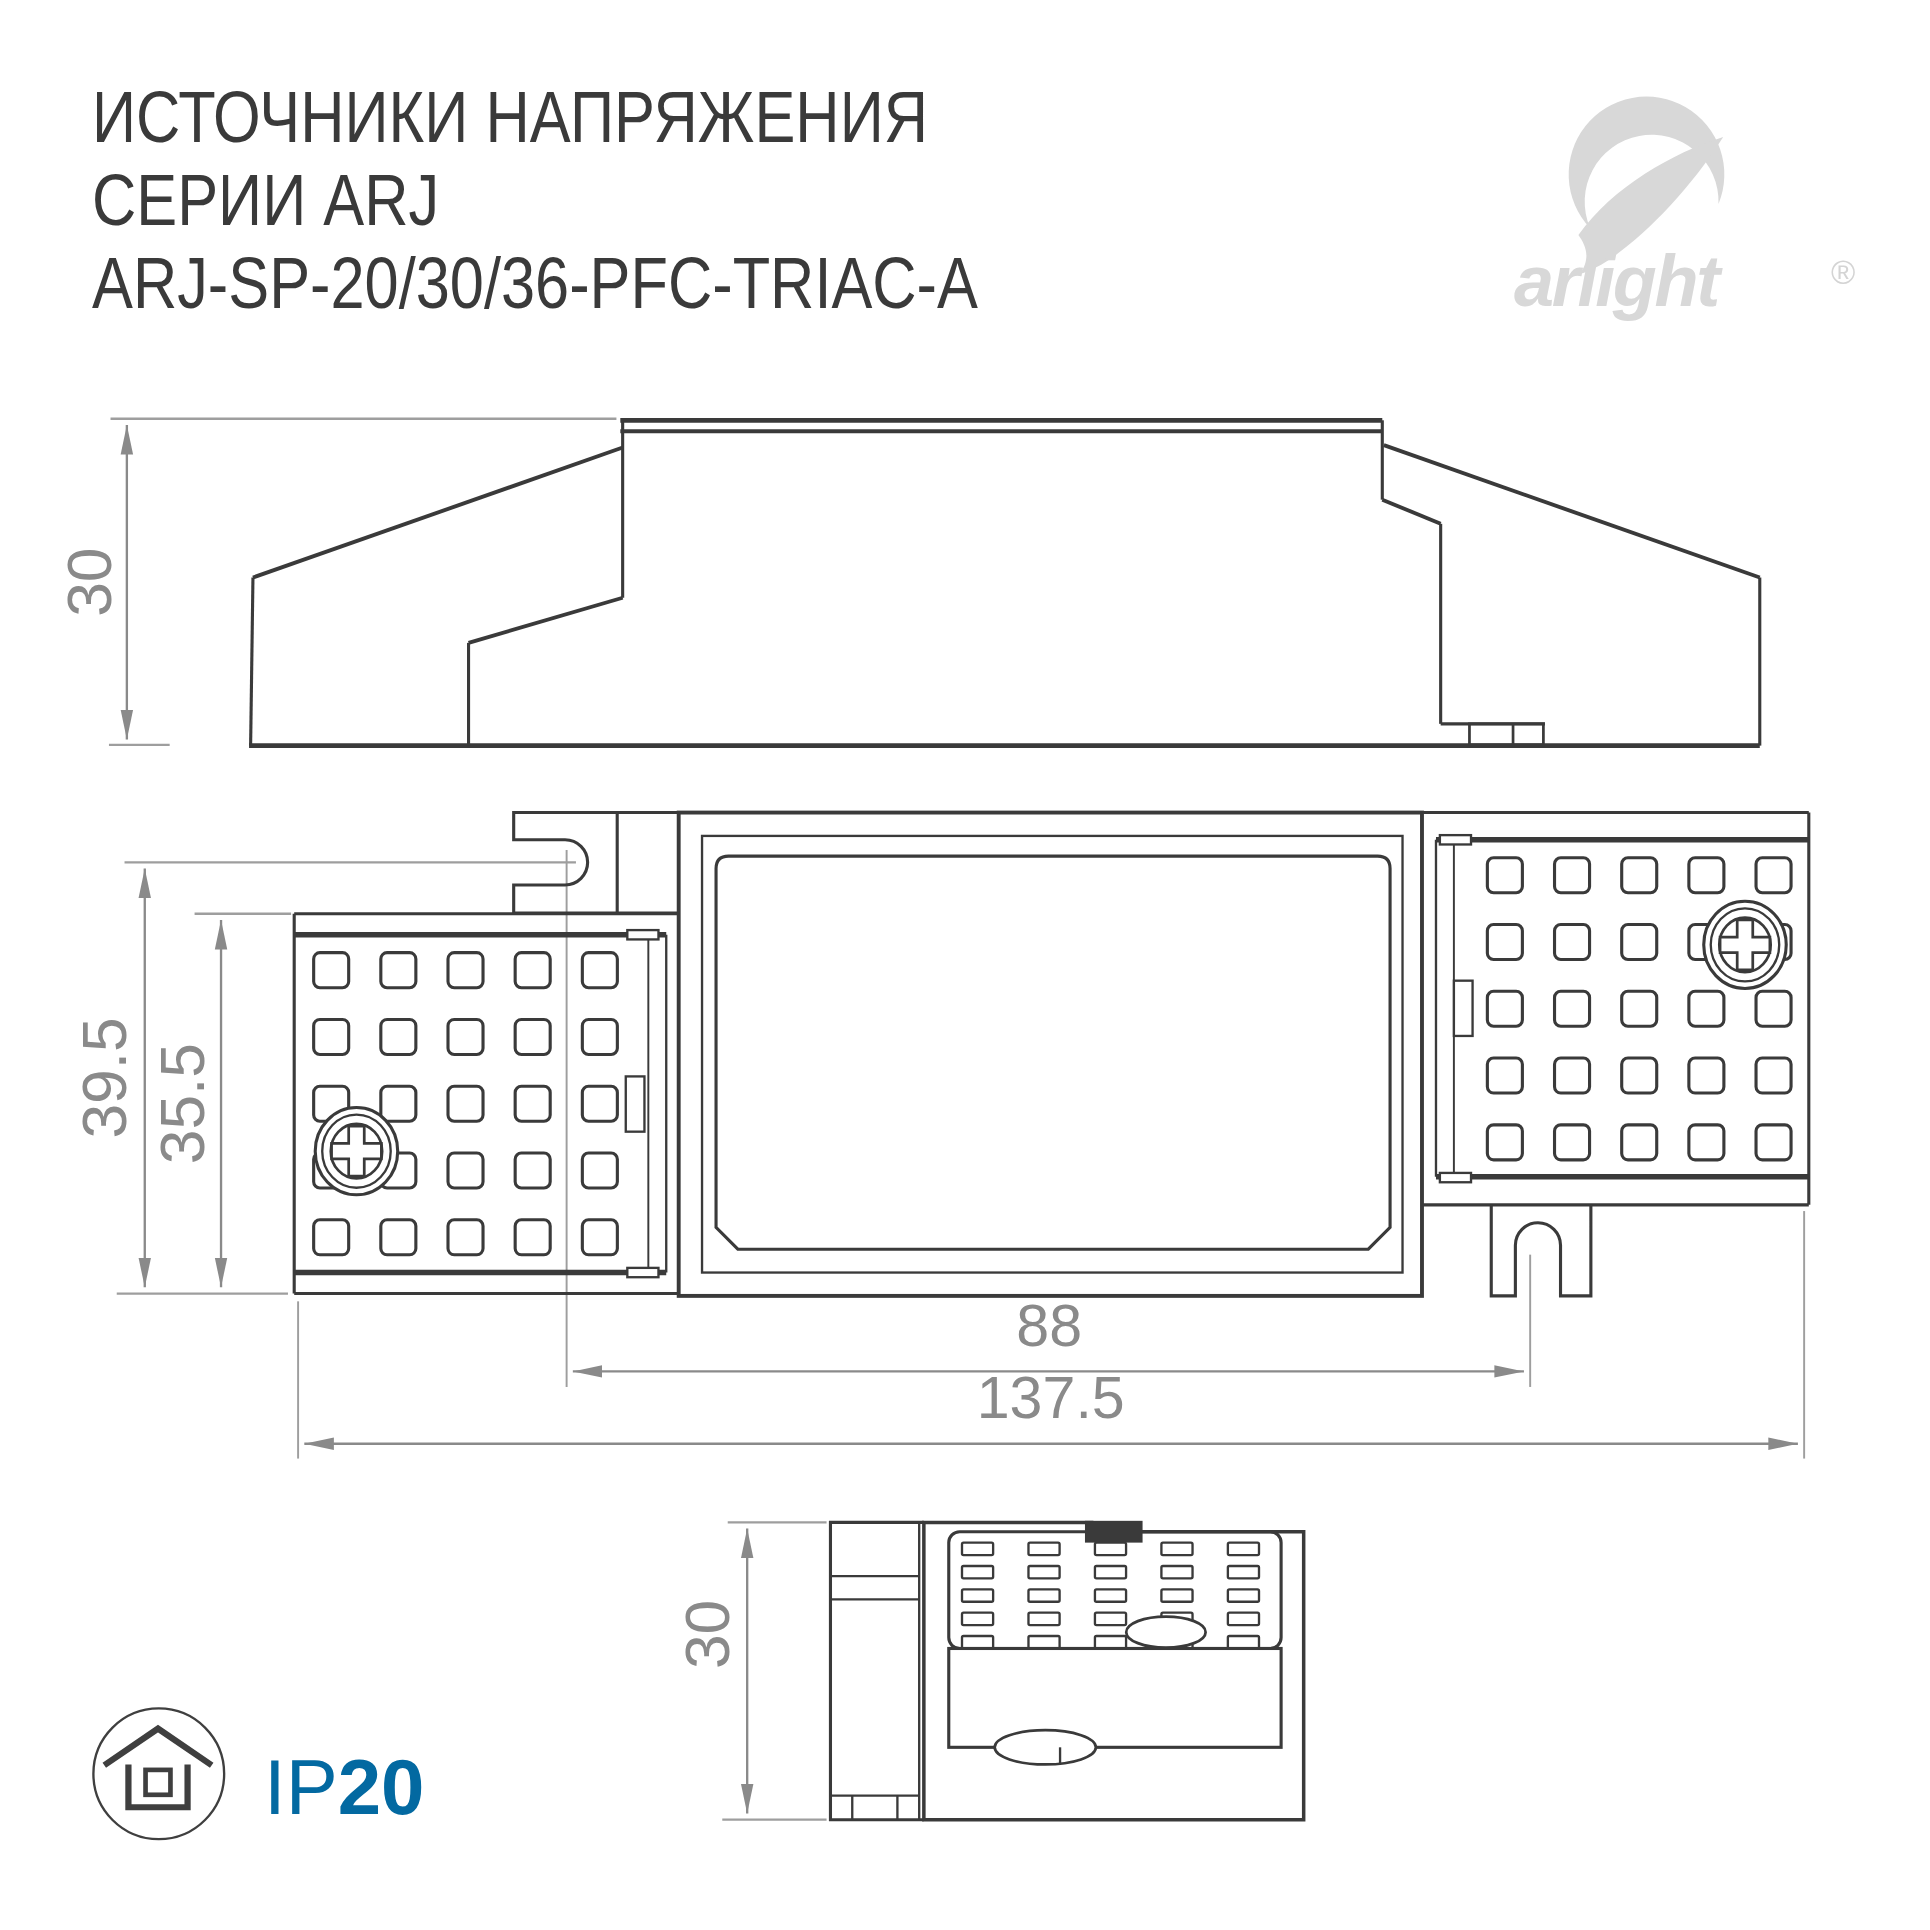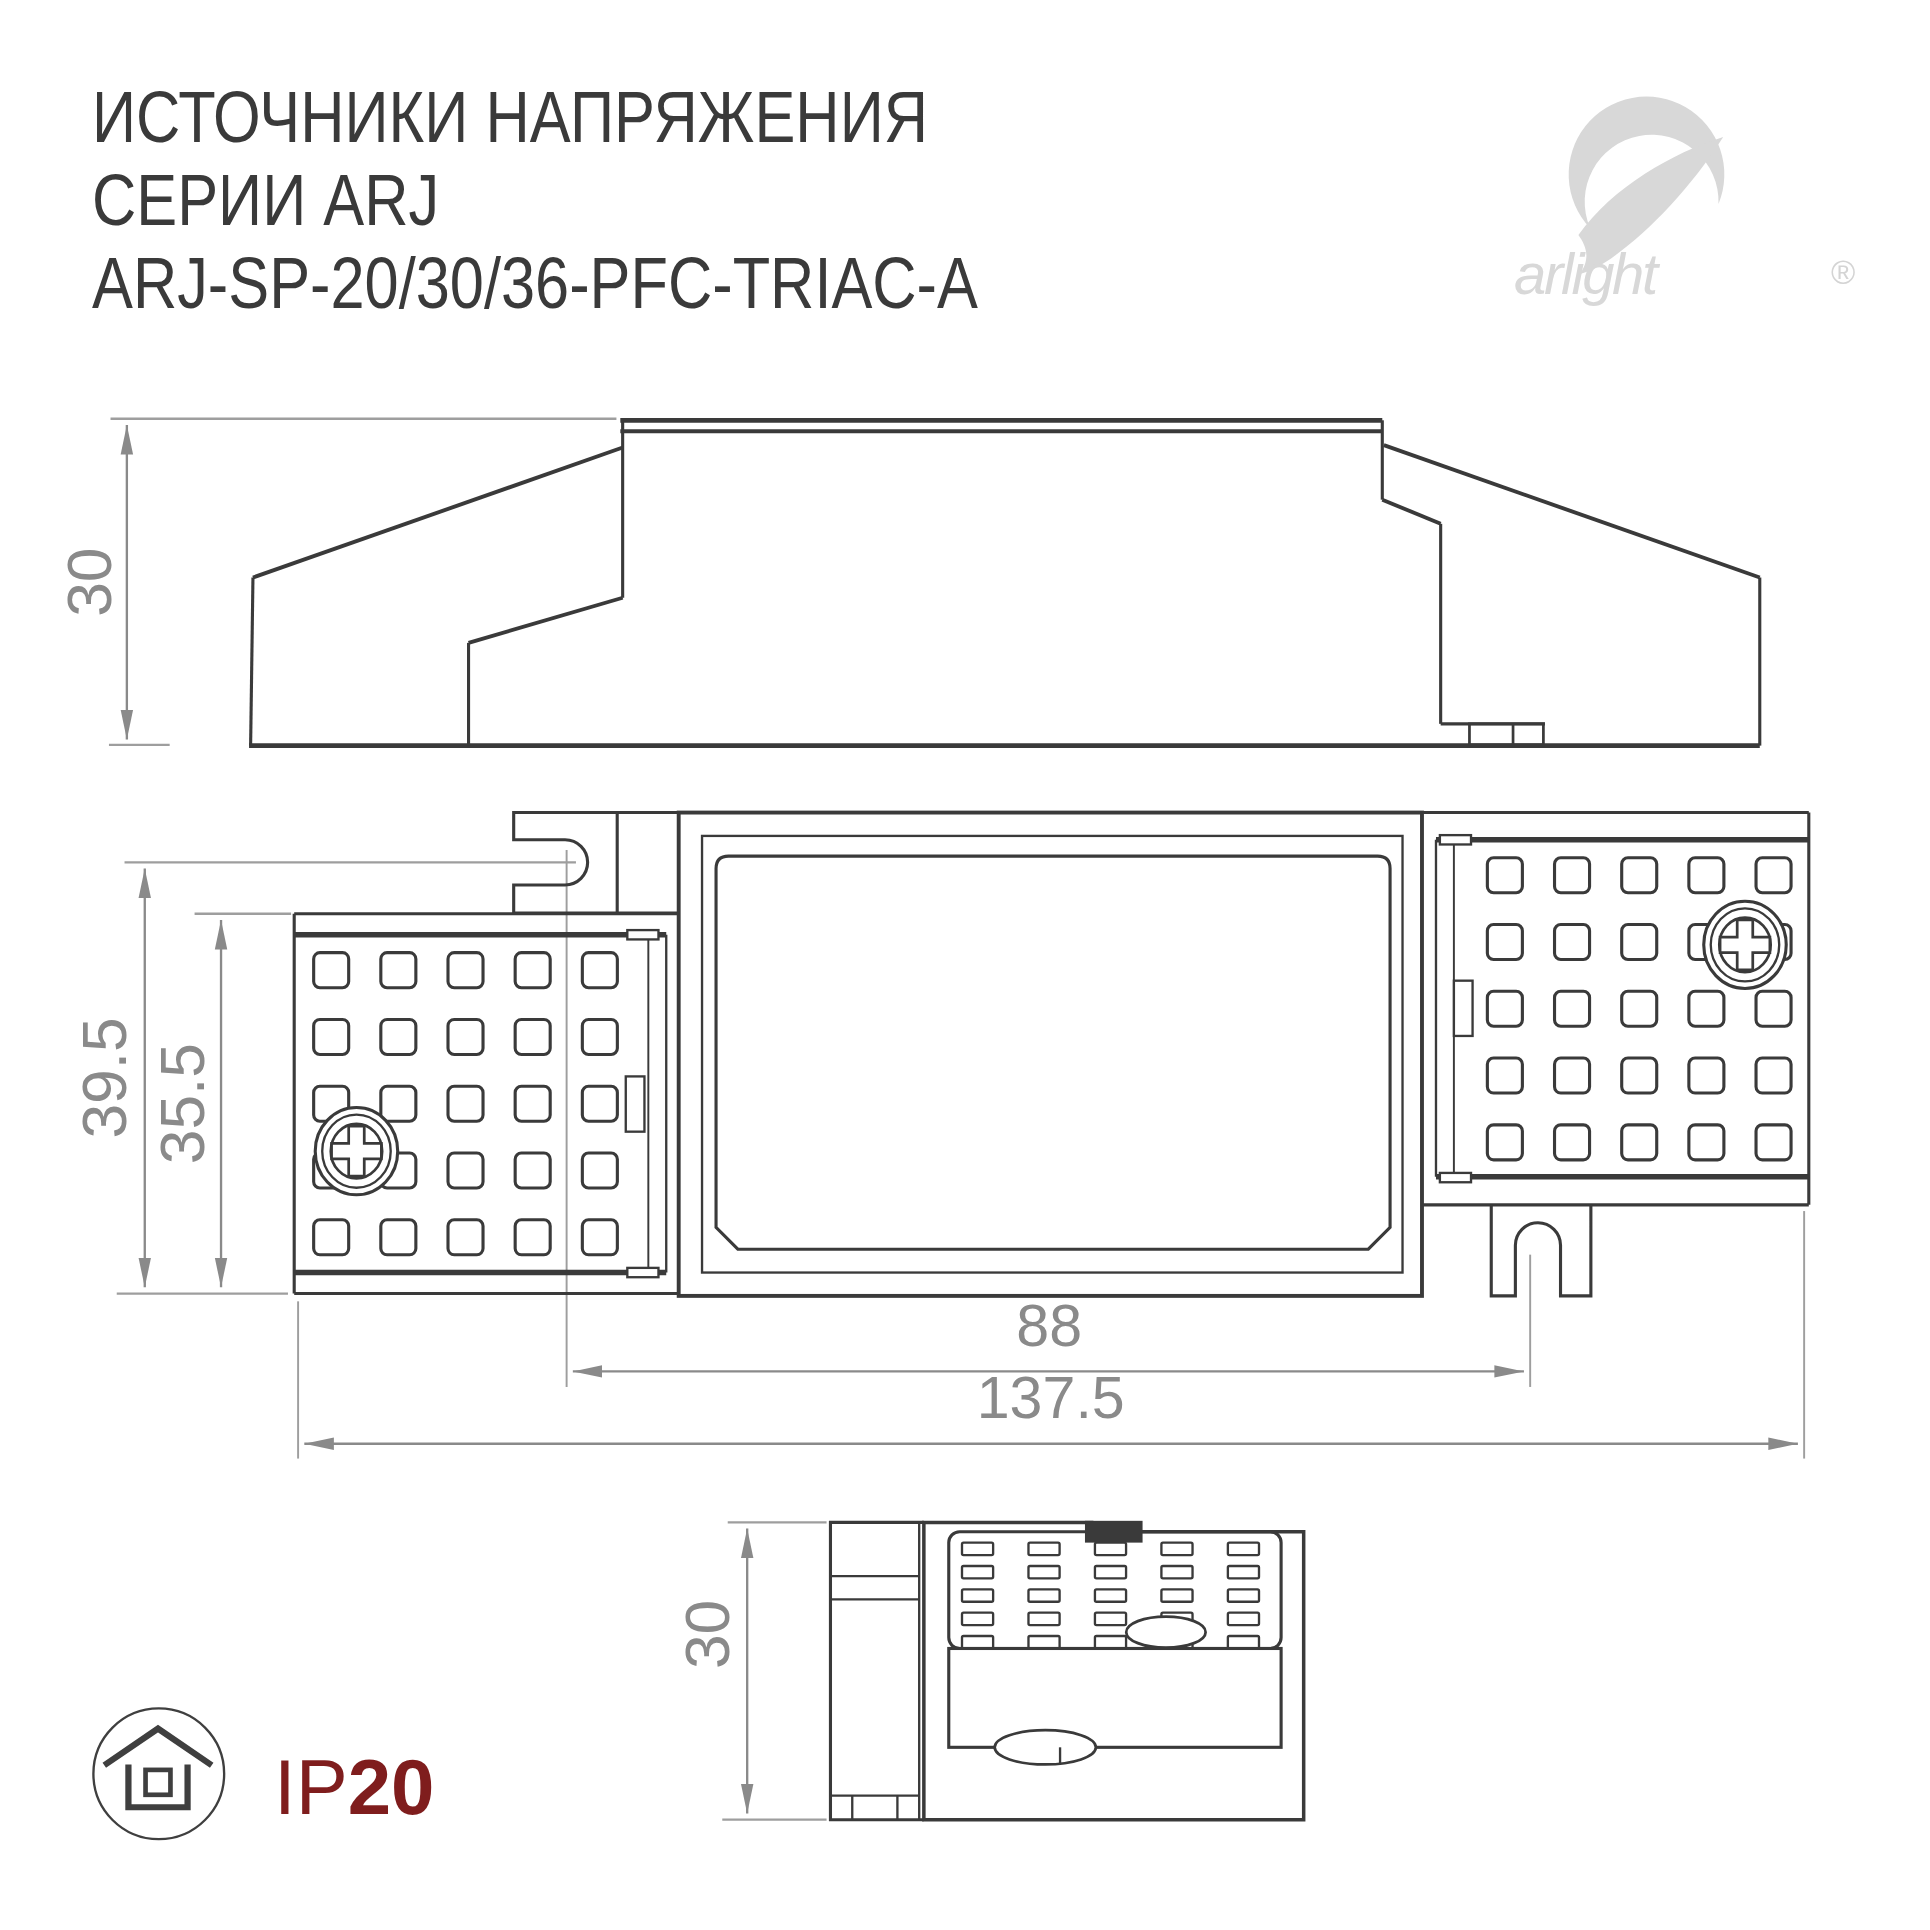--- a/index.html
+++ b/index.html
@@ -2,24 +2,24 @@
 <html style="font-size:12.5px"><head>
 <meta charset="utf-8">
 <style>
   html,body{margin:0;padding:0;}
   body{width:1931px;height:1931px;position:relative;background:#ffffff;overflow:hidden;
        font-family:"Liberation Sans", sans-serif;}
   .abs{position:absolute;}
   #title{left:92px;top:75px;color:#3a3a3a;font-size:73px;line-height:1.14;
          transform:scaleX(0.84);transform-origin:left top;white-space:nowrap;}
   #drawing{left:0;top:0;width:1931px;height:1931px;}
-  #logo-text{left:1514px;top:240px;color:#d8d8d8;font-size:58px;font-weight:normal;
+  #logo-text{left:1514px;top:240px;color:#d8d8d8;font-size:72px;font-weight:bold;
              font-style:italic;letter-spacing:-2.3px;white-space:nowrap;}
   #logo-reg{left:1831px;top:254px;color:#d4d4d4;font-size:33px;font-style:normal;}
-  #ip-text{left:274px;top:1742px;color:#7f1d1d;font-size:78px;white-space:nowrap;}
+  #ip-text{left:264px;top:1742px;color:#0369a1;font-size:78px;white-space:nowrap;}
   #ip-text .bold{font-weight:bold;}
   svg text{font-family:"Liberation Sans", sans-serif;}
 </style>
 </head>
 <body>
 
 <svg id="drawing" class="abs" viewBox="0 0 2481 2481" xmlns="http://www.w3.org/2000/svg">
   <defs>
     <marker id="arr" viewBox="0 0 40 20" markerWidth="40" markerHeight="20" refX="38" refY="10" orient="auto-start-reverse" markerUnits="userSpaceOnUse">
       <path d="M0,2 L38,10 L0,18 Z" fill="#8a8a8a"></path>

